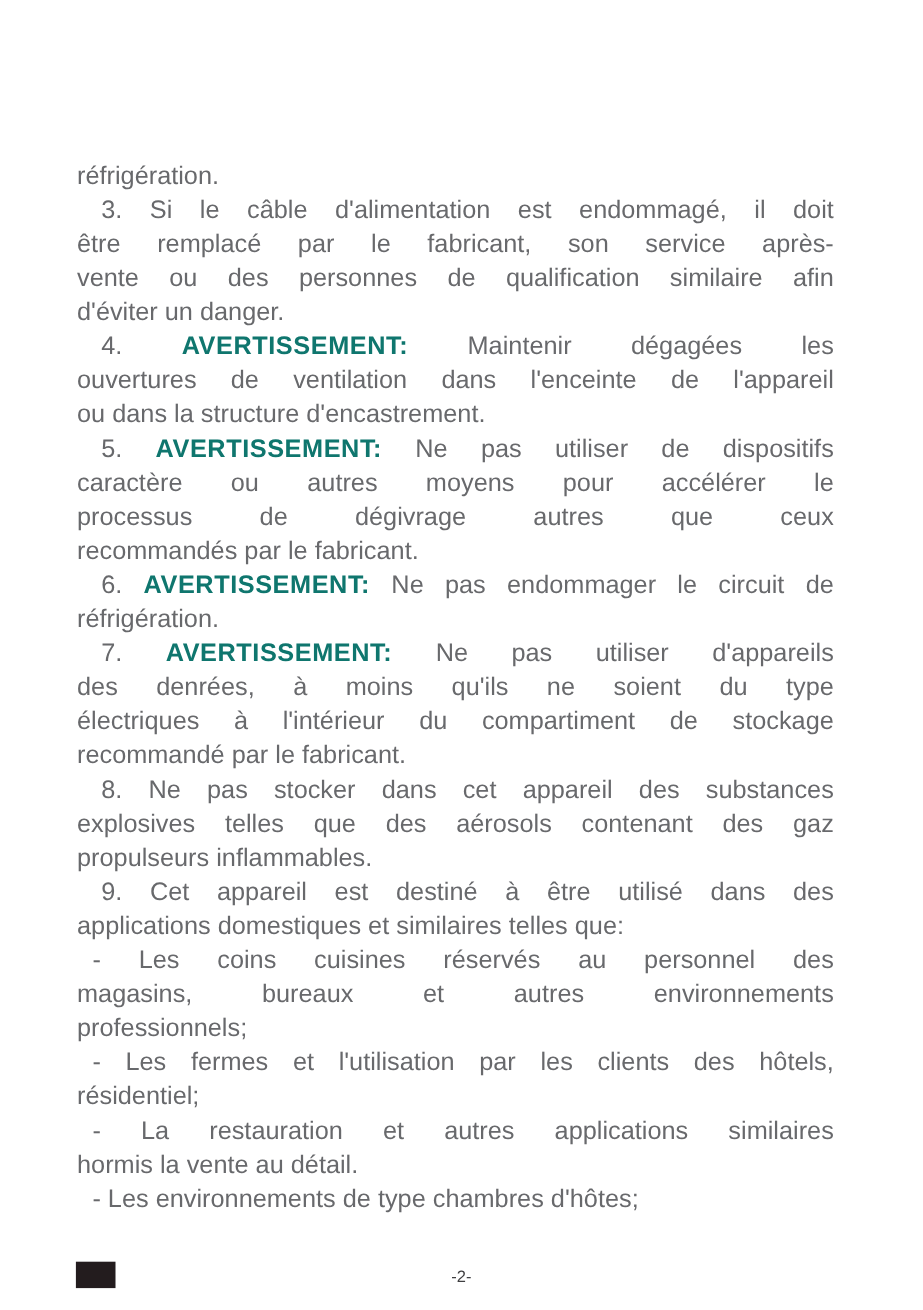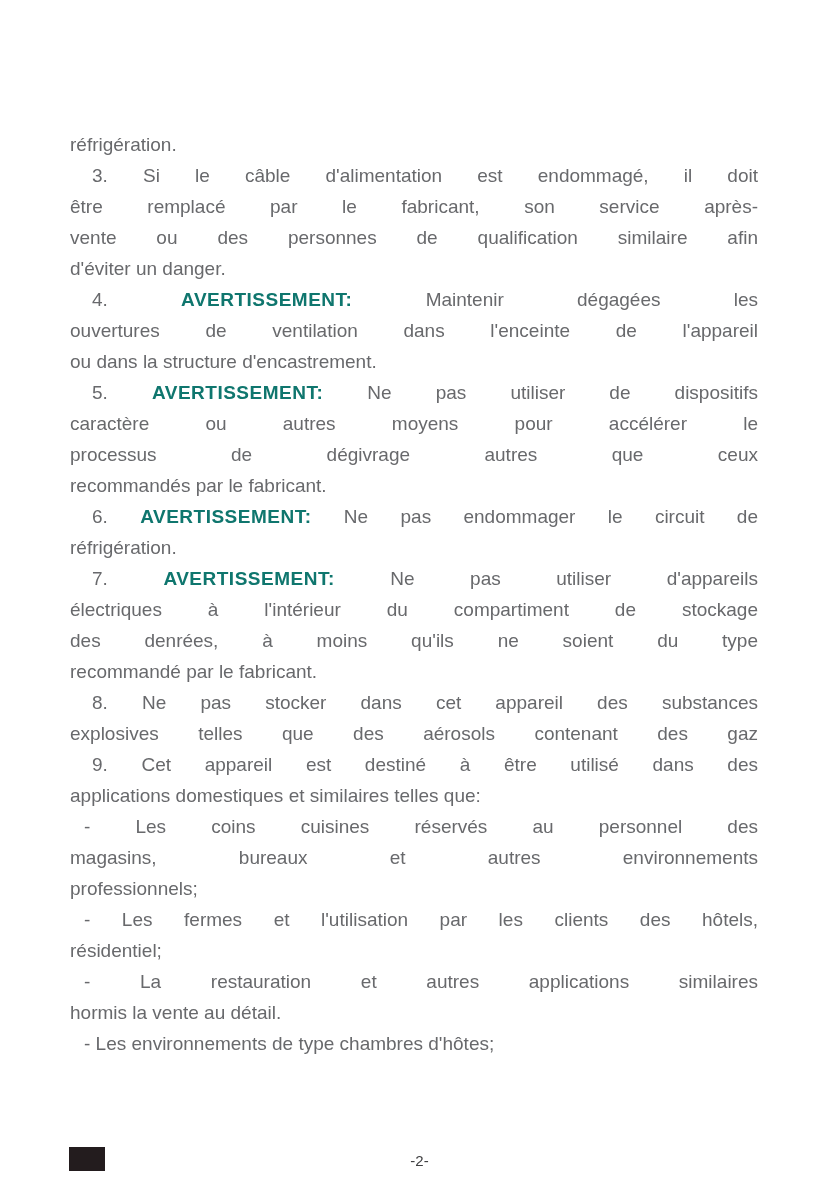--- a/index.html
+++ b/index.html
@@ -11,24 +11,24 @@
     position: relative;
     width: 839px;
     height: 1191px;
     background: #ffffff;
     overflow: hidden;
     font-family: "Liberation Sans", sans-serif;
   }
   .body-text {
     position: absolute;
     left: 70px;
-    top: 129px;
+    top: 144px;
     width: 688px;
     color: #68696c;
-    font-size: 19px;
+    font-size: 23px;
     line-height: 31px;
     font-weight: 400;
   }
   .line {
     min-height: 31px;
     overflow: hidden;
   }
   .line.just {
     text-align: justify;
     text-align-last: justify;
@@ -84,27 +84,28 @@
         <div class="line just"><span class="reg">caractère ou autres moyens pour accélérer le</span></div>
         <div class="line just"><span class="reg">processus de dégivrage autres que ceux</span></div>
         <div class="line left"><span class="reg">recommandés par le fabricant.</span></div>
       </div>
       <div>
         <div class="line just" style="padding-left: 22px;"><span class="reg">6. </span><span class="bold">AVERTISSEMENT:</span><span class="reg"> Ne pas endommager le circuit de</span></div>
         <div class="line left"><span class="reg">réfrigération.</span></div>
       </div>
       <div>
         <div class="line just" style="padding-left: 22px;"><span class="reg">7. </span><span class="bold">AVERTISSEMENT:</span><span class="reg"> Ne pas utiliser d'appareils</span></div>
+        <div class="line just"><span class="reg">des denrées, à moins qu'ils ne soient du type</span></div>
         <div class="line just"><span class="reg">électriques à l'intérieur du compartiment de stockage</span></div>
-        <div class="line just"><span class="reg">des denrées, à moins qu'ils ne soient du type</span></div>
         <div class="line left"><span class="reg">recommandé par le fabricant.</span></div>
       </div>
       <div>
         <div class="line just" style="padding-left: 22px;"><span class="reg">8. Ne pas stocker dans cet appareil des substances</span></div>
         <div class="line just"><span class="reg">explosives telles que des aérosols contenant des gaz</span></div>
+        <div class="line left"><span class="reg">propulseurs inflammables.</span></div>
       </div>
       <div>
         <div class="line just" style="padding-left: 22px;"><span class="reg">9. Cet appareil est destiné à être utilisé dans des</span></div>
         <div class="line left"><span class="reg">applications domestiques et similaires telles que:</span></div>
       </div>
       <div>
         <div class="line just" style="padding-left: 14px;"><span class="reg">- Les coins cuisines réservés au personnel des</span></div>
         <div class="line just"><span class="reg">magasins, bureaux et autres environnements</span></div>
         <div class="line left"><span class="reg">professionnels;</span></div>
       </div>

